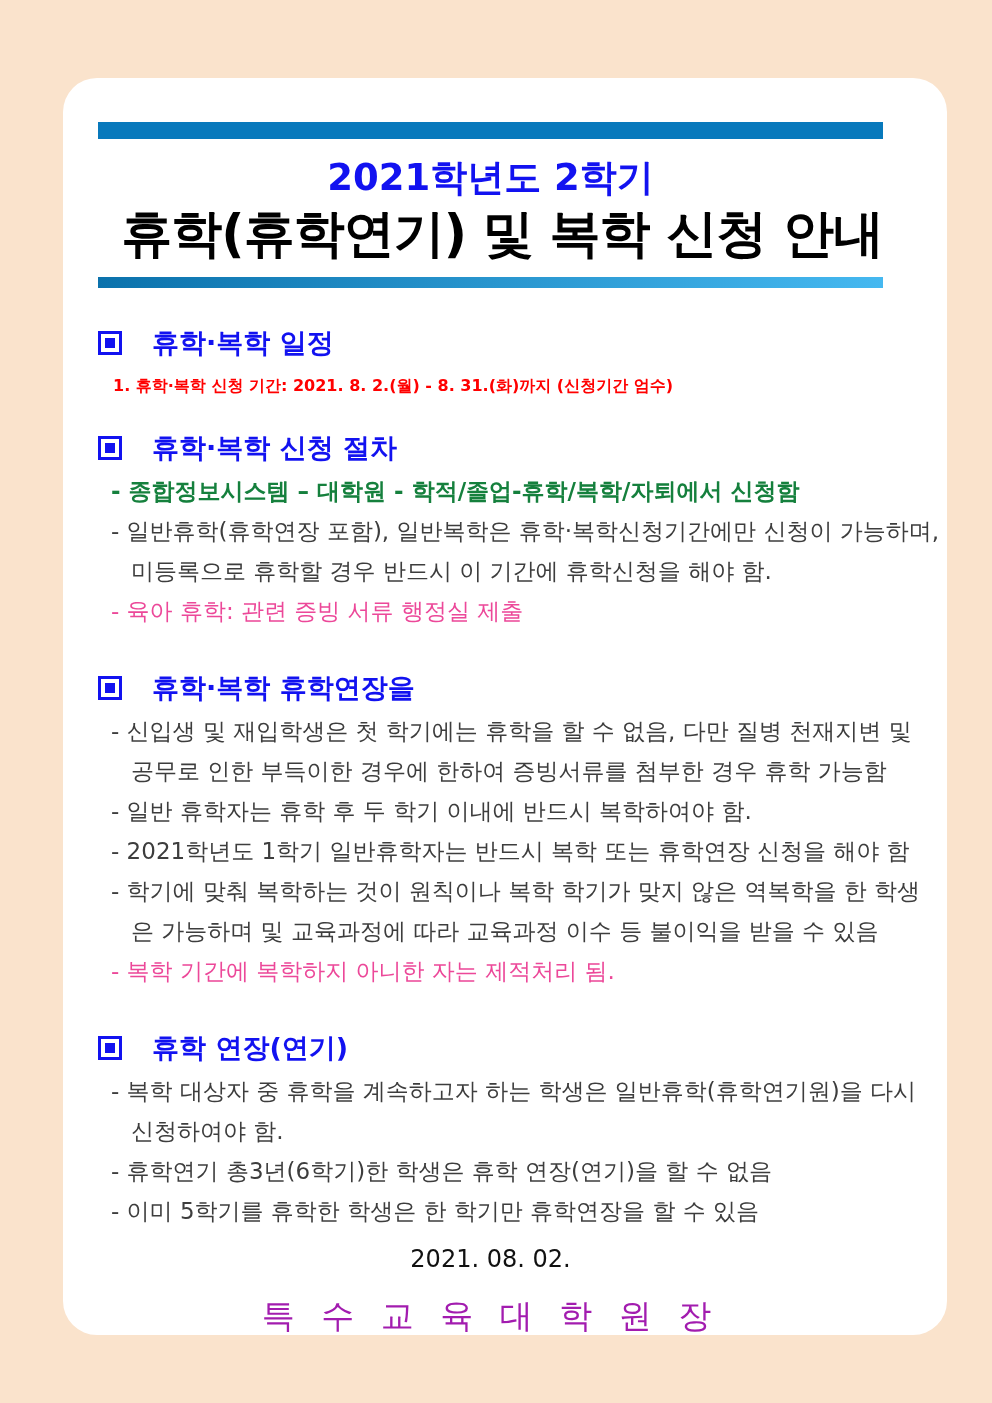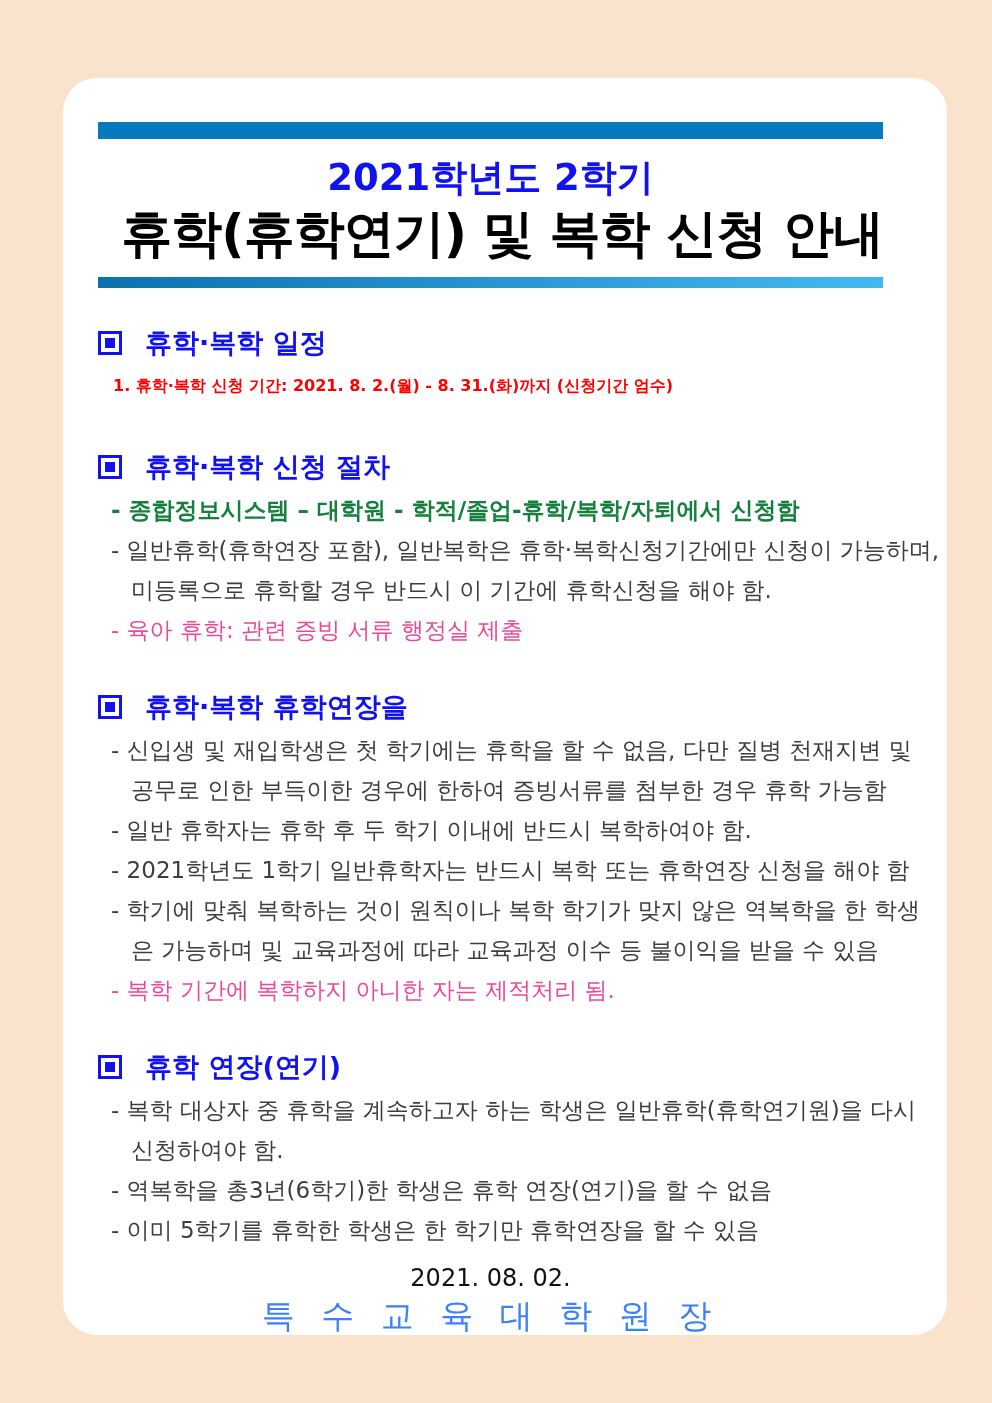--- a/index.html
+++ b/index.html
@@ -52,28 +52,28 @@
   }
   .gradbar {
     margin-top: 12px;
     height: 11px;
     background: linear-gradient(to right, #0B72AC, #45B8F0);
   }
   .section { margin: 0; }
   .sec-heading {
     display: flex;
     align-items: center;
-    gap: 23px;
+    gap: 30px;
     color: #1212F0;
     font-size: 27px;
     font-weight: bold;
     line-height: 34px;
   }
   .sec-1 { margin-top: 38px; }
-  .sec-2 { margin-top: 44px; }
+  .sec-2 { margin-top: 25px; }
   .sec-3 { margin-top: 40px; }
   .sec-4 { margin-top: 40px; }
   .bullet {
     flex: 0 0 auto;
     width: 18px;
     height: 18px;
     border: 3px solid #1212F0;
     display: inline-flex;
     align-items: center;
     justify-content: center;
@@ -101,23 +101,23 @@
     padding-left: 15px;
   }
   .date-line {
     margin-top: 8px;
     text-align: center;
     color: #111111;
     font-size: 24px;
     line-height: 40px;
   }
   .signature-line {
-    margin-top: 0;
+    margin-top: 19px;
     text-align: center;
-    color: #3b82f6;
+    color: #a21caf;
     font-size: 33px;
     line-height: 36px;
     letter-spacing: 8px;
     white-space: nowrap;
   }
 </style>
 </head>
 <body>
 
 <div class="page">
@@ -178,21 +178,21 @@
     <div class="section sec-4">
       <div class="sec-heading">
         <span class="bullet">
             <span class="bullet-inner"></span>
           </span>
         <span>휴학 연장(연기)</span>
       </div>
       <div class="items">
         <div class="item">- 복학 대상자 중 휴학을 계속하고자 하는 학생은 일반휴학(휴학연기원)을 다시</div>
         <div class="item indent">신청하여야 함.</div>
-        <div class="item">- 역복학을 총3년(6학기)한 학생은 휴학 연장(연기)을 할 수 없음</div>
+        <div class="item">- 휴학연기 총3년(6학기)한 학생은 휴학 연장(연기)을 할 수 없음</div>
         <div class="item">- 이미 5학기를 휴학한 학생은 한 학기만 휴학연장을 할 수 있음</div>
       </div>
     </div>
 
     <div class="date-line">2021. 08. 02.</div>
     <div class="signature-line">특 수 교 육 대 학 원 장</div>
 
   </div>
 </div>
 

